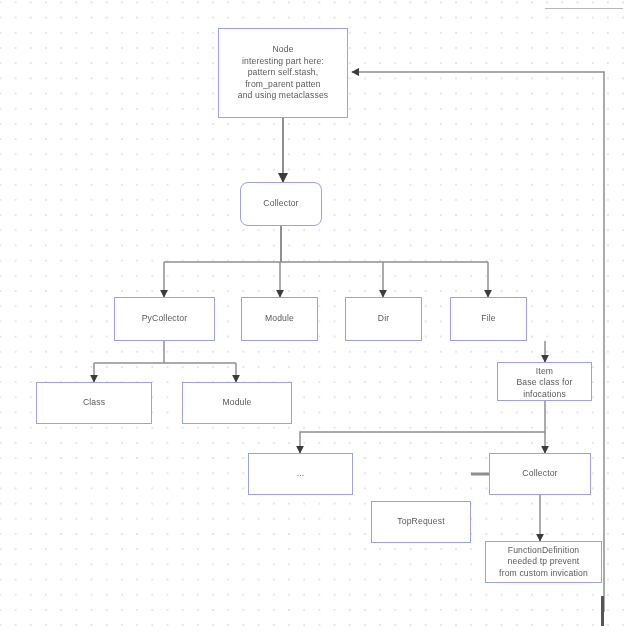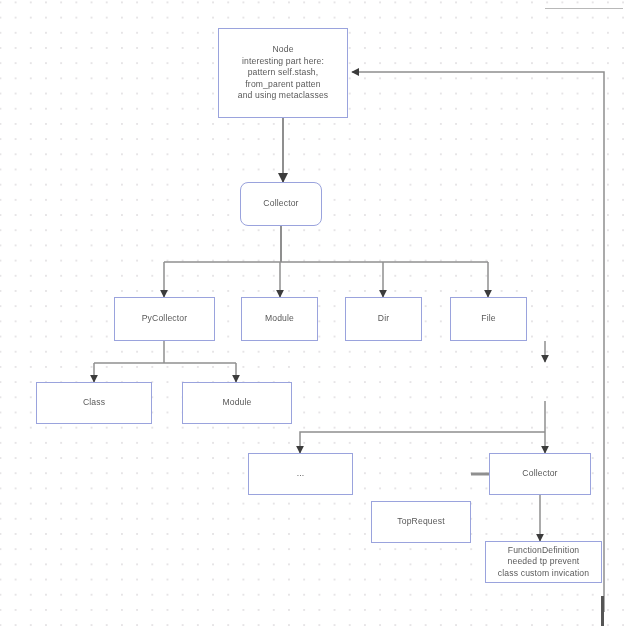--- a/index.html
+++ b/index.html
@@ -125,20 +125,25 @@
   </div>
 
   <div class="node" style="left:345px; top:297px; width:77px; height:44px;">
     <span class="ln">Dir</span>
   </div>
 
   <div class="node" style="left:450px; top:297px; width:77px; height:44px;">
     <span class="ln">File</span>
   </div>
 
+  <div class="node clip" style="left:497px; top:362px; width:95px; height:39px;">
+    <span class="ln">Item</span>
+    <span class="ln">Base class for</span>
+    <span class="ln">infocations</span>
+  </div>
 
   <div class="node" style="left:36px; top:382px; width:116px; height:42px;">
     <span class="ln">Class</span>
   </div>
 
   <div class="node" style="left:182px; top:382px; width:110px; height:42px;">
     <span class="ln">Module</span>
   </div>
 
   <div class="node" style="left:248px; top:453px; width:105px; height:42px;">
@@ -149,18 +154,18 @@
     <span class="ln">TopRequest</span>
   </div>
 
   <div class="node" style="left:489px; top:453px; width:102px; height:42px;">
     <span class="ln">Collector</span>
   </div>
 
   <div class="node clip" style="left:485px; top:541px; width:117px; height:42px;">
     <span class="ln">FunctionDefinition</span>
     <span class="ln">needed tp prevent</span>
-    <span class="ln">class custom invication</span>
+    <span class="ln">from custom invication</span>
   </div>
 
   <div class="cursor-bar" style="left:601px; top:596px; width:2.5px; height:30px;"></div>
 
 </div>
 
 </body></html>

